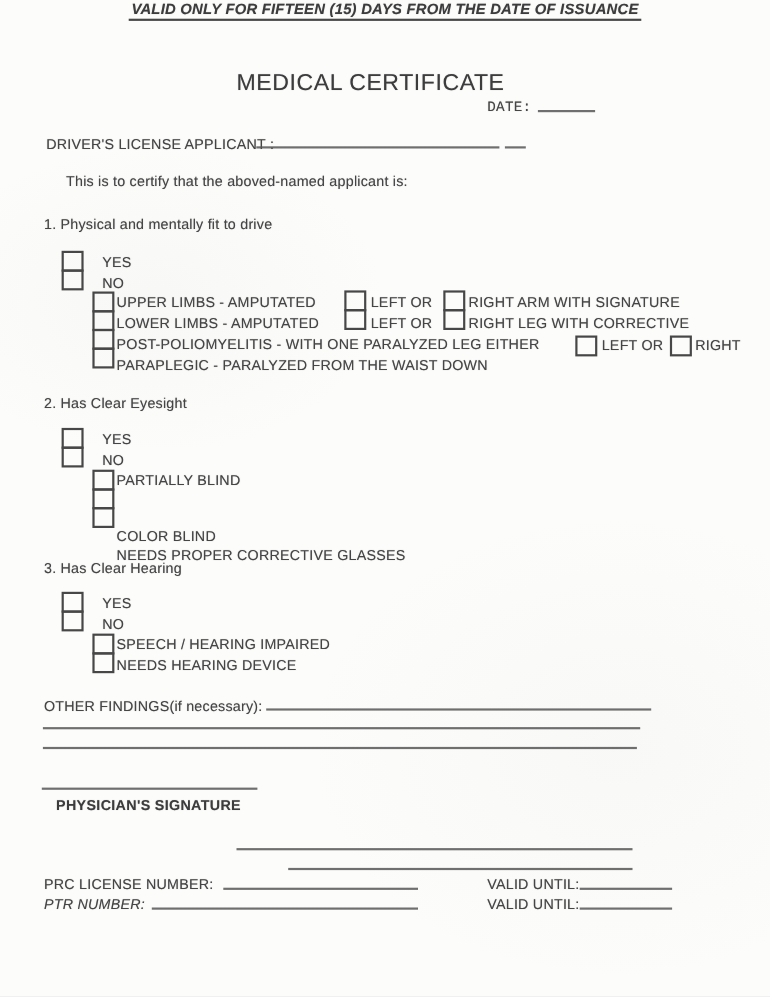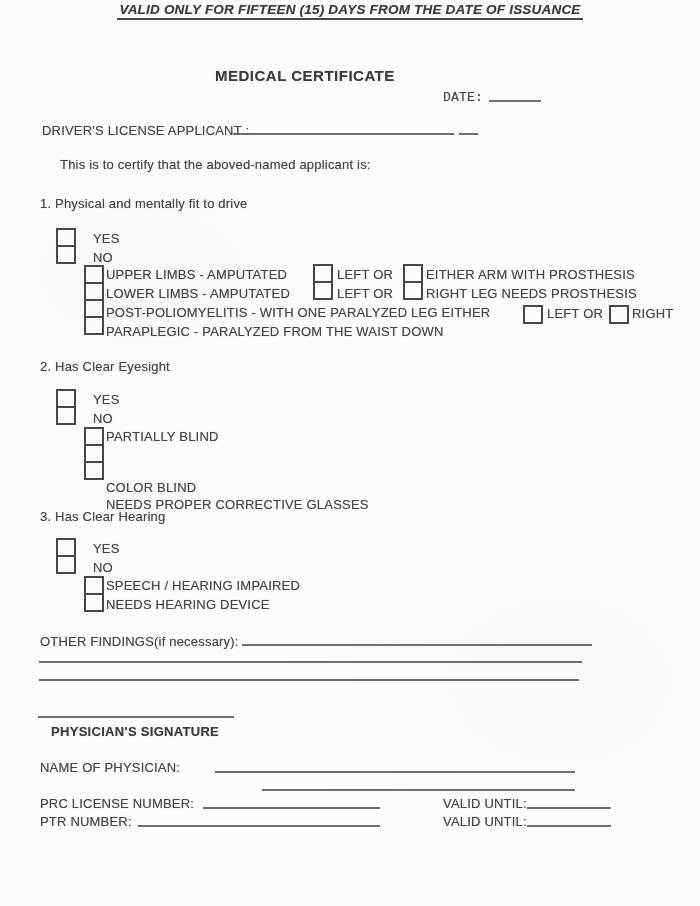--- a/index.html
+++ b/index.html
@@ -11,21 +11,21 @@
       radial-gradient(ellipse 400px 300px at 80% 75%, rgba(205,205,200,.08), transparent 70%);
     font-family:"Liberation Sans", sans-serif;
     color:#454545;
     overflow:hidden;
   }
   .t {
     position:absolute; white-space:nowrap;
     font-size:13px; line-height:19px; letter-spacing:.2px;
     text-shadow:0 0 .8px rgba(90,90,90,.55);
   }
-  .title { font-weight:bold; font-size:15px; letter-spacing:.5px; color:#3c3c3c; }
+  .title { font-weight:normal; font-size:21px; letter-spacing:.5px; color:#3c3c3c; }
   .bold  { font-weight:bold; color:#3c3c3c; }
   .hline { position:absolute; height:0; border-bottom:2px solid #565656; opacity:.85; }
   .cbstack { position:absolute; }
   .cb {
     width:20px; height:19px; box-sizing:border-box;
     border:2px solid #474747; background:transparent;
   }
   .cb + .cb { margin-top:-2px; }
   .footer-wrap { position:absolute; left:0; top:873; width:700px; text-align:center; }
   .footer-text {
@@ -74,22 +74,22 @@
     <div class="cb"></div>
     <div class="cb"></div>
   </div>
   <div class="t" style="left:337px; top:265px;">LEFT OR</div>
   <div class="t" style="left:337px; top:284px;">LEFT OR</div>
 
   <div class="cbstack" style="left:403px; top:264px;">
     <div class="cb"></div>
     <div class="cb"></div>
   </div>
-  <div class="t" style="left:426px; top:265px;">EITHER ARM WITH PROSTHESIS</div>
-  <div class="t" style="left:426px; top:284px;">RIGHT LEG NEEDS PROSTHESIS</div>
+  <div class="t" style="left:426px; top:265px;">RIGHT ARM WITH SIGNATURE</div>
+  <div class="t" style="left:426px; top:284px;">RIGHT LEG WITH CORRECTIVE</div>
 
   <div class="cbstack" style="left:523px; top:305px;">
     <div class="cb"></div>
   </div>
   <div class="t" style="left:547px; top:304px;">LEFT OR</div>
   <div class="cbstack" style="left:609px; top:305px;">
     <div class="cb"></div>
   </div>
   <div class="t" style="left:632px; top:304px;">RIGHT</div>
 
@@ -128,31 +128,30 @@
   <div class="t" style="left:106px; top:595px;">NEEDS HEARING DEVICE</div>
 
   <div class="t" style="left:40px; top:632px;">OTHER FINDINGS(if necessary):</div>
   <div class="hline" style="left:242px; top:644px; width:350px;"></div>
   <div class="hline" style="left:39px; top:661px; width:543px;"></div>
   <div class="hline" style="left:39px; top:679px; width:540px;"></div>
 
   <div class="hline" style="left:38px; top:716px; width:196px;"></div>
   <div class="t bold" style="left:51px; top:722px; letter-spacing:.3px;">PHYSICIAN'S SIGNATURE</div>
 
-  <div class="t" style="left:40px; top:758px;">NAME OF PHYSICIAN:</div>
   <div class="hline" style="left:215px; top:771px; width:360px;"></div>
 
   <div class="hline" style="left:262px; top:789px; width:313px;"></div>
 
   <div class="t" style="left:40px; top:794px;">PRC LICENSE NUMBER:</div>
   <div class="hline" style="left:203px; top:807px; width:177px;"></div>
   <div class="t" style="left:443px; top:794px;">VALID UNTIL:</div>
   <div class="hline" style="left:527px; top:807px; width:84px;"></div>
 
-  <div class="t" style="left:40px; top:812px;">PTR NUMBER:</div>
+  <div class="t" style="left:40px; top:812px;font-style:italic;">PTR NUMBER:</div>
   <div class="hline" style="left:138px; top:825px; width:242px;"></div>
   <div class="t" style="left:443px; top:812px;">VALID UNTIL:</div>
   <div class="hline" style="left:527px; top:825px; width:84px;"></div>
 
   <div class="footer-wrap">
     <span class="footer-text">VALID ONLY FOR FIFTEEN (15) DAYS FROM THE DATE OF ISSUANCE</span>
   </div>
 
 </div>
 

